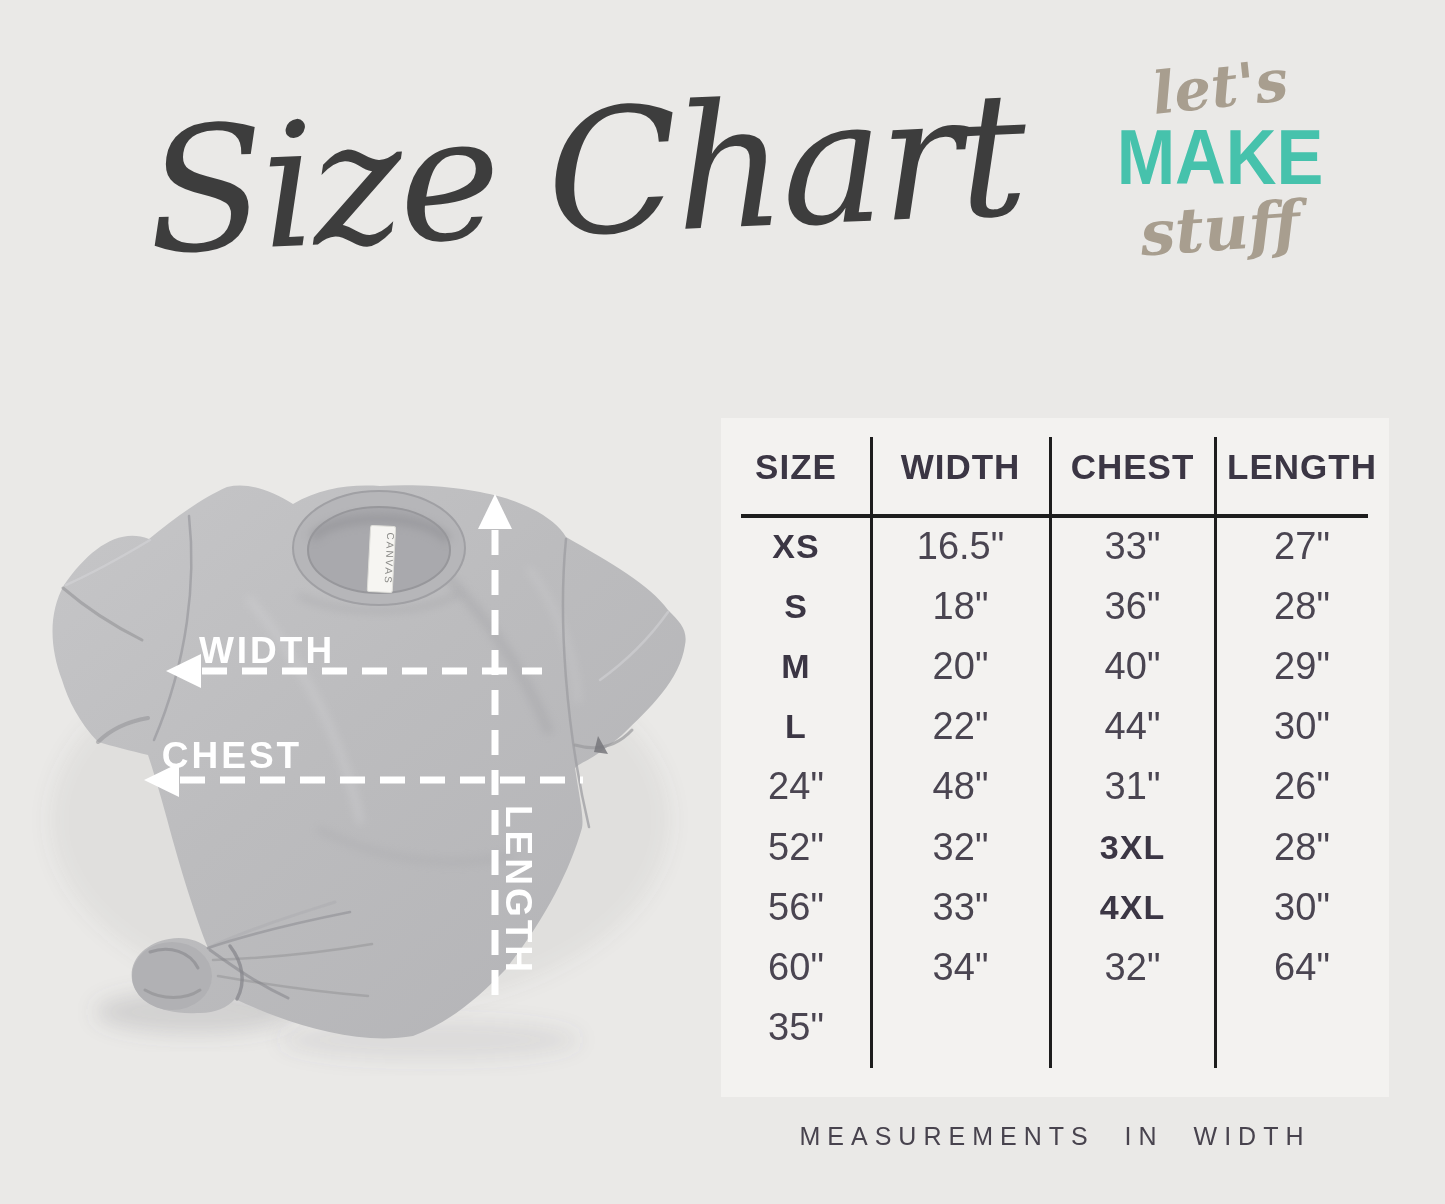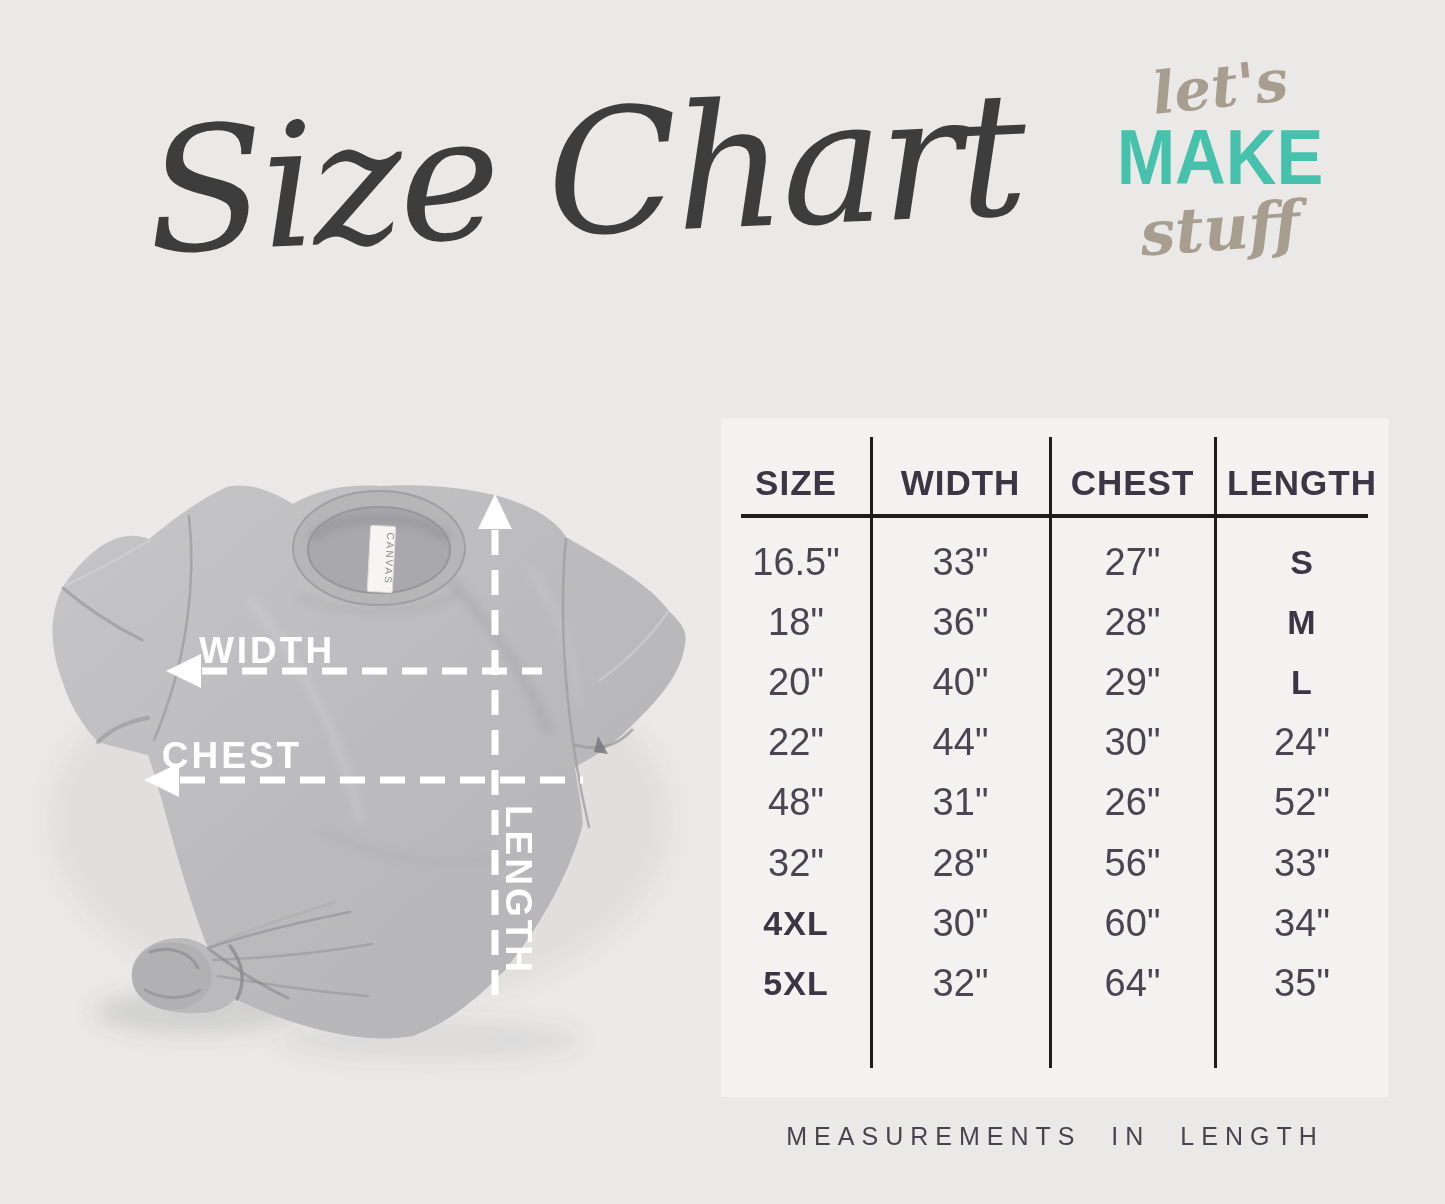--- a/index.html
+++ b/index.html
@@ -30,21 +30,21 @@
     font-size:78px; line-height:1; margin-top:2px; letter-spacing:0px;
     transform:scaleX(.9);
   }
   .logo .l3{font-size:62px; margin-top:2px; transform:rotate(-4deg);}
   
   .panel{
     position:absolute; left:721px; top:418px; width:668px; height:679px;
     background:#f3f2f0;
   }
   .grid{
-    position:absolute; left:0; top:16px; width:668px;
+    position:absolute; left:0; top:0; width:668px;
     display:grid;
     grid-template-columns:150px 179px 165px 174px;
     grid-template-rows:98px repeat(9, 60.2px);
   }
   .cell{
     display:flex; align-items:center; justify-content:center;
     color:#3b3644; white-space:nowrap;
   }
   .cell.head{font-weight:700; font-size:35px; letter-spacing:1px;}
   .cell.size{font-weight:700; font-size:34px; letter-spacing:1px;}
@@ -185,20 +185,21 @@
     </g>
   </svg>
 
   <div class="panel">
     <div class="grid">
       <div class="cell head">SIZE</div>
       <div class="cell head">WIDTH</div>
       <div class="cell head">CHEST</div>
       <div class="cell head">LENGTH</div>
 
+      <div class="cell size">XS</div>
       <div class="cell val">16.5"</div>
       <div class="cell val">33"</div>
       <div class="cell val">27"</div>
 
       <div class="cell size">S</div>
       <div class="cell val">18"</div>
       <div class="cell val">36"</div>
       <div class="cell val">28"</div>
 
       <div class="cell size">M</div>
@@ -212,35 +213,35 @@
       <div class="cell val">30"</div>
 
       <div class="cell val">24"</div>
       <div class="cell val">48"</div>
       <div class="cell val">31"</div>
 
       <div class="cell val">26"</div>
       <div class="cell val">52"</div>
       <div class="cell val">32"</div>
 
+      <div class="cell size">3XL</div>
       <div class="cell val">28"</div>
       <div class="cell val">56"</div>
       <div class="cell val">33"</div>
 
       <div class="cell size">4XL</div>
       <div class="cell val">30"</div>
       <div class="cell val">60"</div>
       <div class="cell val">34"</div>
 
-      <div class="cell size">5XL</div>
       <div class="cell val">32"</div>
       <div class="cell val">64"</div>
       <div class="cell val">35"</div>
     </div>
     <div class="hline"></div>
     <div class="vline v1"></div>
     <div class="vline v2"></div>
     <div class="vline v3"></div>
   </div>
 
-  <div class="caption">MEASUREMENTS IN LENGTH</div>
+  <div class="caption">MEASUREMENTS IN WIDTH</div>
 
 </div>
 
 </body></html>

